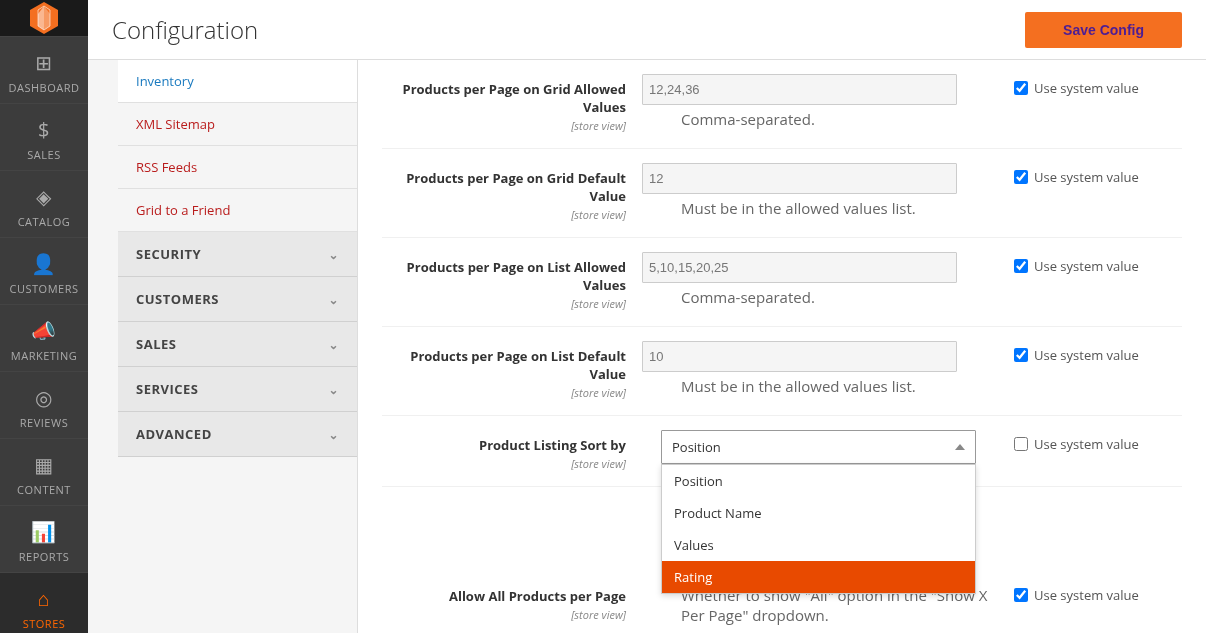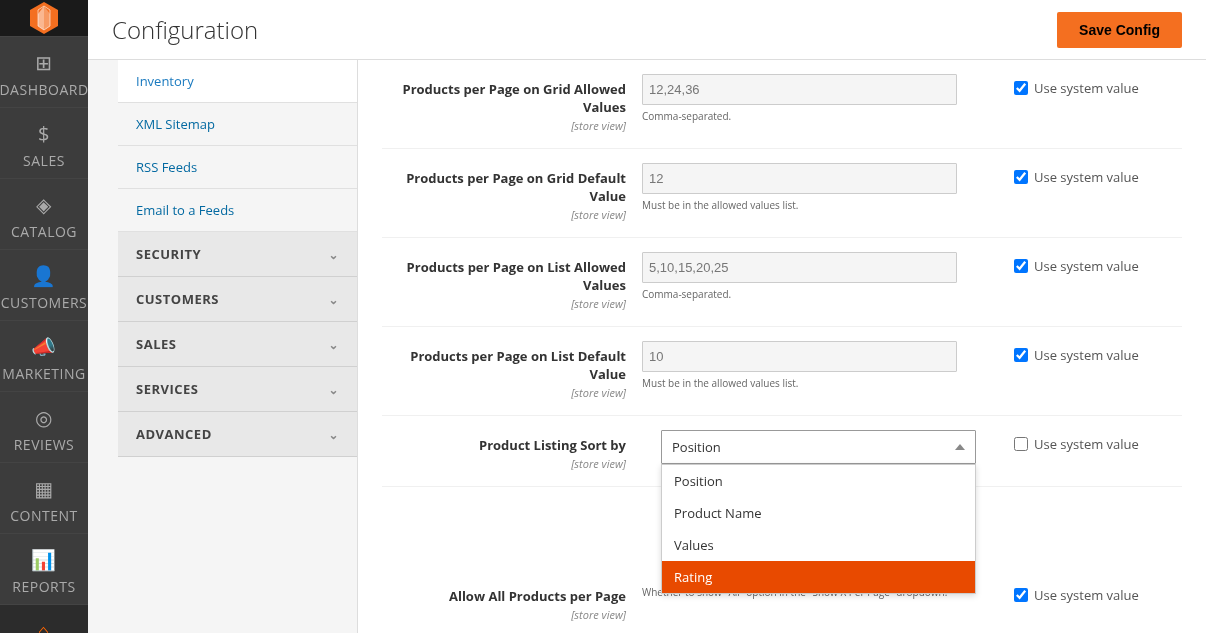--- a/index.html
+++ b/index.html
@@ -38,21 +38,21 @@
       font-size: 10px;
       text-transform: uppercase;
       letter-spacing: 0.5px;
       border-top: 1px solid #444;
     }
     .nav-item.active { background: #2c2c2c; color: #f60; }
     .nav-item .icon {
       font-size: 20px;
       margin-bottom: 4px;
     }
-    .nav-item .label { font-size: 14px; text-align: left; }
+    .nav-item .label { font-size: 11px; text-align: left; }
 
     
     .main {
       flex: 1;
       display: flex;
       flex-direction: column;
       overflow: hidden;
       justify-content: flex-end;
     }
 
@@ -67,23 +67,23 @@
       border-bottom: 1px solid #ddd;
       flex-shrink: 0;
     }
     .header-title {
       font-size: 24px;
       font-weight: 300;
       color: #333;
     }
     .save-config-btn {
       background: #f46f20;
-      color: #000000;
+      color: #4c1d95;
       border: none;
-      padding: 10px 22px;
+      padding: 10px 38px;
       font-size: 14px;
       font-weight: 600;
       cursor: pointer;
       border-radius: 2px;
     }
 
     
     .content-area {
       display: flex;
       flex: 1;
@@ -94,21 +94,21 @@
     .sidebar {
       width: 270px;
       background: #f5f5f5;
       border-right: 1px solid #ddd;
       overflow-y: auto;
       flex-shrink: 0;
       padding-left: 30px;
     }
     .sidebar-menu-item {
       padding: 12px 18px;
-      color: #0369a1;
+      color: #b91c1c;
       cursor: pointer;
       border-bottom: 1px solid #e0e0e0;
       font-size: 13px;
     }
     .sidebar-menu-item.active { color: #1a7abf; background: #fff; }
 
     .sidebar-section {
       display: flex;
       align-items: center;
       justify-content: space-between;
@@ -168,23 +168,24 @@
       width: 100%;
       max-width: 315px;
       padding: 7px 6px;
       border: 1px solid #ccc;
       border-radius: 1px;
       font-size: 13px;
       color: #777;
       background: #f5f5f5;
     }
     .config-field .hint {
-      font-size: 10px;
+      font-size: 15px;
       color: #666;
       margin-top: 4px;
+      margin-left: 39px;
     }
     .config-right {
       width: 180px;
       flex-shrink: 0;
       display: flex;
       align-items: center;
       padding-top: 5px;
       padding-left: 12px;
     }
     .config-right label {
@@ -303,21 +304,21 @@
     <h1 class="header-title">Configuration</h1>
     <button class="save-config-btn">Save Config</button>
   </header>
 
   <div class="content-area">
 
     <aside class="sidebar">
       <div class="sidebar-menu-item active">Inventory</div>
       <div class="sidebar-menu-item">XML Sitemap</div>
       <div class="sidebar-menu-item">RSS Feeds</div>
-      <div class="sidebar-menu-item">Email to a Feeds</div>
+      <div class="sidebar-menu-item">Grid to a Friend</div>
 
       <div class="sidebar-section">
         <span>SECURITY</span>
         <span class="chevron">⌄</span>
       </div>
       <div class="sidebar-section">
         <span>CUSTOMERS</span>
         <span class="chevron">⌄</span>
       </div>
       <div class="sidebar-section">

